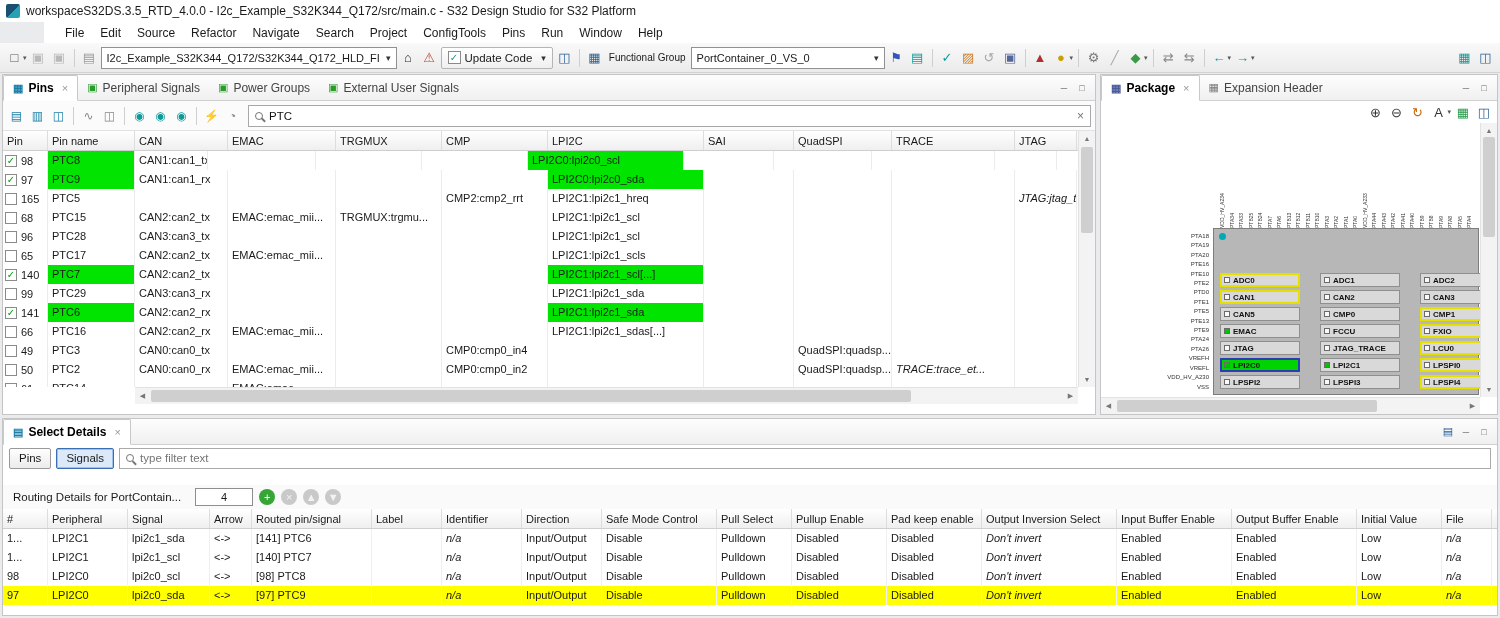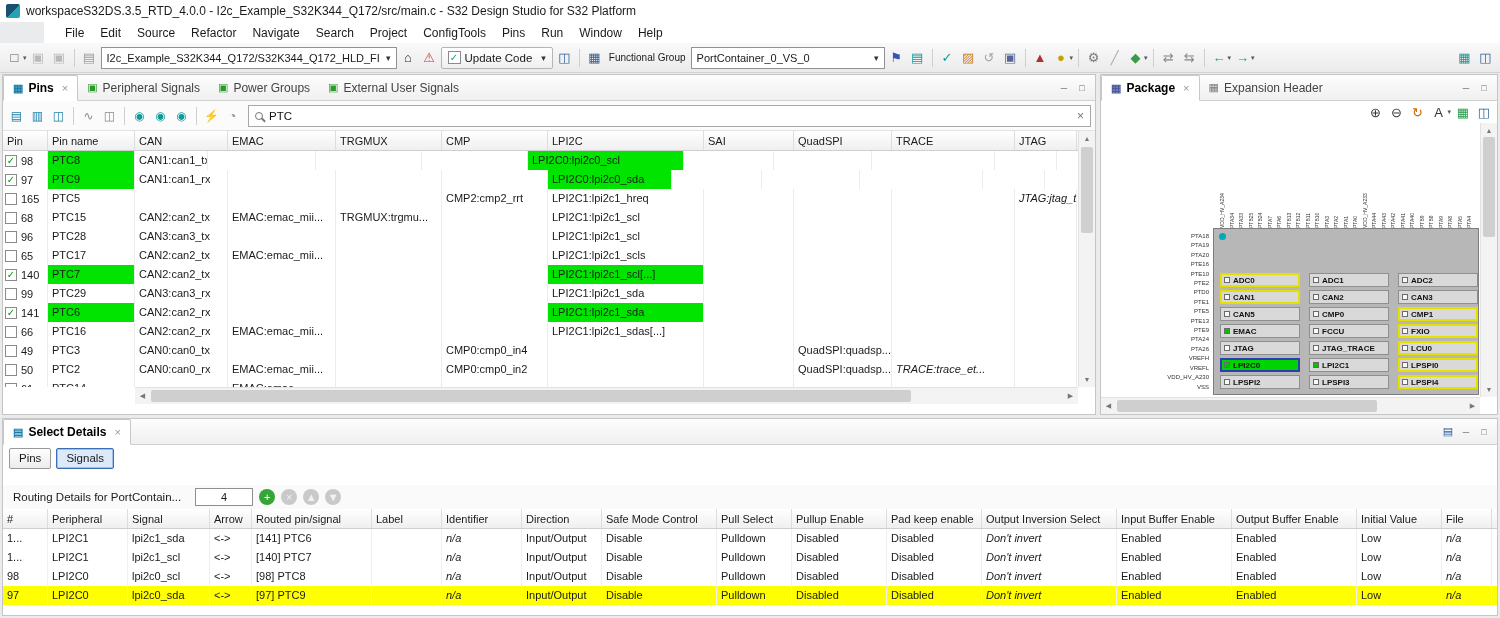--- a/index.html
+++ b/index.html
@@ -77,21 +77,21 @@
   
   .pkg-toolbar { height:22px; display:flex; align-items:center; justify-content:flex-end; gap:3px; padding:0 4px; }
   .pkg-icon { width:18px; height:18px; display:flex; align-items:center; justify-content:center; font-size:13px; }
   .pkg-canvas { position:absolute; top:48px; left:0; width:379px; height:274px; overflow:hidden; background:#fff; }
   .top-pins { position:absolute; left:118px; top:27px; height:78px; display:flex; }
   .top-pin-label { writing-mode:vertical-rl; transform:rotate(180deg); width:9.5px; font-size:5px; color:#333; overflow:hidden; }
   .left-pins { position:absolute; left:56px; top:109px; width:52px; text-align:right; }
   .left-pin-label { font-size:6px; line-height:9.4px; color:#333; white-space:nowrap; }
   .chip { position:absolute; left:112px; top:105px; width:266px; height:167px; background:#b7b7b7; border:1px solid #7d7d7d; }
   .pin1-dot { position:absolute; left:5px; top:4px; width:7px; height:7px; border-radius:50%; background:#00aab4; }
-  .pkg-grid { position:absolute; left:6px; top:44px; display:grid; grid-template-columns:repeat(3,80px); grid-auto-rows:14px; gap:3px 9px; }
+  .pkg-grid { position:absolute; left:6px; top:44px; display:grid; grid-template-columns:repeat(3,80px); grid-auto-rows:14px; gap:3px 20px; }
   .pkg-box { display:flex; align-items:center; gap:3px; padding:0 3px; background:#d9d9d9; border:1px solid #8f8f8f; font-size:8px; font-weight:bold; color:#111; overflow:hidden; white-space:nowrap; }
   .pkg-box.yellow { border:2px solid #e5e000; padding:0 2px; }
   .pkg-box.selected { background:#00d400; border:2px solid #2f3bb3; padding:0 2px; }
   .pkg-marker { width:6px; height:6px; border:1px solid #6a6a6a; background:#fafafa; flex:none; }
   .pkg-marker.green { background:#00c400; }
   .package-panel .vscroll { top:48px; right:0; height:274px; }
   .package-panel .vthumb { top:14px; height:100px; }
   .package-panel .hscroll { bottom:0; left:0; width:379px; }
   .package-panel .hthumb { left:16px; width:260px; }
 
@@ -272,21 +272,21 @@
         <div class="prow">
           <div class="pcell pc-pin" style="width: 45px;">
             <span class="cbx">✓</span>
             <span>97</span>
           </div>
           <div class="pcell green" style="width: 87px;">PTC9</div>
           <div class="pcell" style="width: 93px;">CAN1:can1_rx</div>
           <div class="pcell" style="width: 108px;"></div>
           <div class="pcell" style="width: 106px;"></div>
           <div class="pcell" style="width: 106px;"></div>
-          <div class="pcell green" style="width: 124px;">LPI2C0:lpi2c0_sda</div>
+          <div class="pcell green" style="width: 156px;">LPI2C0:lpi2c0_sda</div>
           <div class="pcell" style="width: 90px;"></div>
           <div class="pcell" style="width: 98px;"></div>
           <div class="pcell" style="width: 123px;"></div>
           <div class="pcell" style="width: 62px;"></div>
         </div>
         <div class="prow">
           <div class="pcell pc-pin" style="width: 45px;">
             <span class="cbx"></span>
             <span>165</span>
           </div>
@@ -666,20 +666,24 @@
     <div class="tab-spacer"></div>
     <div class="winbtns">
       <span class="winbtn" style="font-size:11px;color:#2a6099;">▤</span>
       <span class="winbtn">─</span>
       <span class="winbtn">□</span>
     </div>
   </div>
   <div class="filter-row">
     <div class="toggle-btn">Pins</div>
     <div class="toggle-btn selected">Signals</div>
+    <div class="filterbox">
+      <span class="mag"></span>
+      <input placeholder="type filter text" style="">
+    </div>
   </div>
   <div class="routing-titlebar">
     <span>Routing Details for PortContain...</span>
     <span class="count-box">4</span>
     <span class="cir-btn add">+</span>
     <span class="cir-btn disabled">×</span>
     <span class="cir-btn disabled">▲</span>
     <span class="cir-btn disabled">▼</span>
   </div>
   <div class="routing-table">

